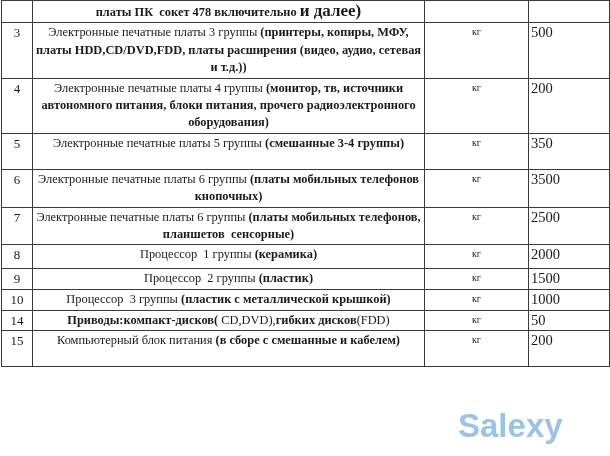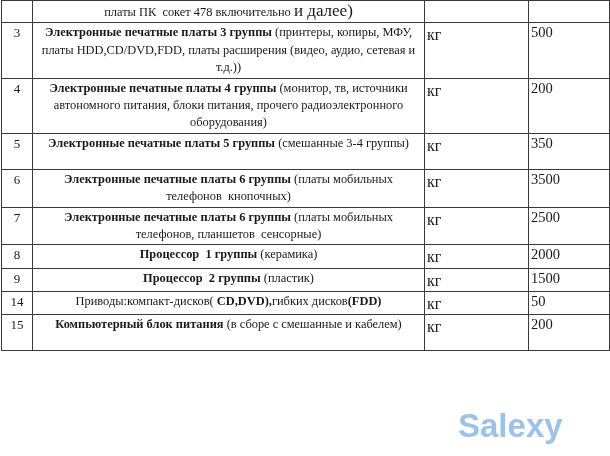--- a/index.html
+++ b/index.html
@@ -26,25 +26,26 @@
     text-align:center;
     font-size:13px;
     padding-top:2px;
   }
   td.desc{
     text-align:center;
     font-size:12.4px;
     line-height:17.4px;
     white-space:pre-wrap;
   }
-  td.desc .b{font-weight:bold;margin-top:40px;}
-  td.desc .r{font-weight:normal;}
+  td.desc .b{font-weight:normal;margin-top:40px;}
+  td.desc .r{font-weight:bold;}
   td.desc .big{font-size:17px;}
   td.unit{
-    font-size:16px;
+    text-align:center;
+    font-size:10px;
     padding-top:3px;
   }
   td.price{
     text-align:left;
     font-size:14.5px;
     padding-top:1px;
   }
   tr.toprow td{vertical-align:bottom;padding-bottom:1px;}
   .watermark{
     position:absolute;
@@ -122,20 +123,26 @@
       <td class="price">2000</td>
     </tr>
 
     <tr style="height:21px">
       <td class="num">9</td>
       <td class="desc"><span class="b">Процессор  2 группы </span><span class="r">(пластик)</span></td>
       <td class="unit">кг</td>
       <td class="price">1500</td>
     </tr>
 
+    <tr style="height:18px">
+      <td class="num">10</td>
+      <td class="desc"><span class="b">Процессор  3 группы </span><span class="r">(пластик с металлической крышкой)</span></td>
+      <td class="unit">кг</td>
+      <td class="price">1000</td>
+    </tr>
 
 
 
 
     <tr style="height:18px">
       <td class="num">14</td>
       <td class="desc"><span class="r">Приводы:компакт-дисков(</span><span class="b"> CD,DVD),</span><span class="r">гибких дисков</span><span class="b">(FDD)</span></td>
       <td class="unit">кг</td>
       <td class="price">50</td>
     </tr>

